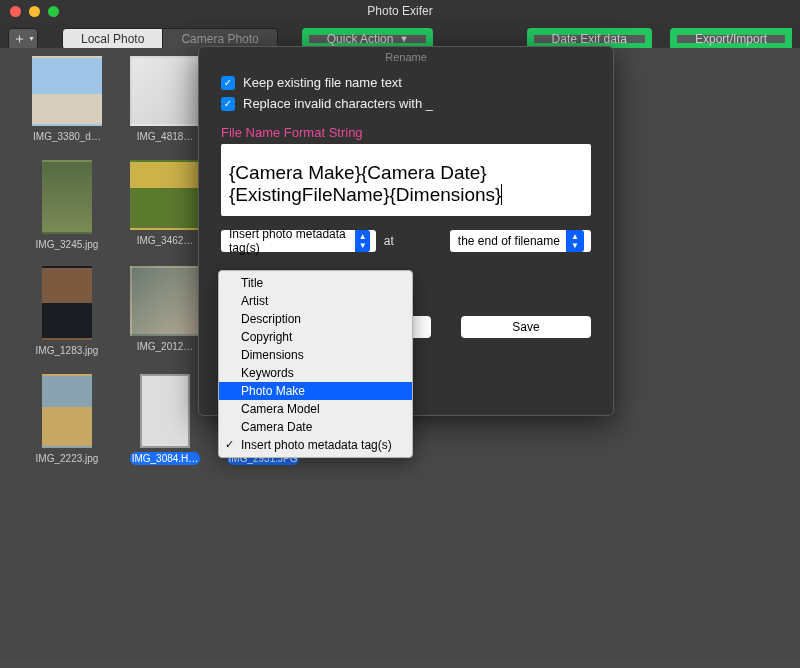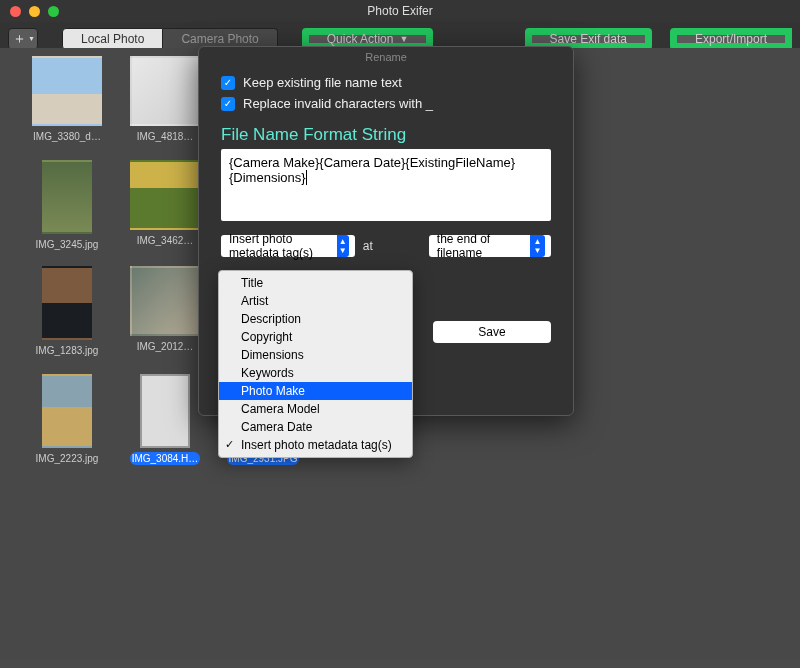--- a/index.html
+++ b/index.html
@@ -46,26 +46,26 @@
   .t8 { background:#dadada; width:50px;height:74px; }
   .t9 { background:#f4f4f4; width:62px;height:74px;}
 
   
   .infopanel { position:absolute; top:56px; right:0; width:140px; color:#bbb; font-size:11px; padding:22px 10px 0 0; text-align:left;}
   .infoline { margin-bottom:18px; text-align:right;}
   .editbadge { background:#2a2a2a; color:#fff; padding:3px 10px; border-radius:3px; font-size:11px; float:right; border:1px solid #555;}
   .hr { border-top:1px solid #777; width:140px; position:absolute; right:0; top:178px;}
 
   
-  .popover { position:absolute; top:46px; left:198px; width:376px; height:370px; background:#323232; border:1px solid #585858; border-radius:6px; box-shadow:0 8px 30px rgba(0,0,0,0.6); padding: 4px 22px 16px 22px;}
+  .popover { position:absolute; top:46px; left:198px; width:416px; height:370px; background:#323232; border:1px solid #585858; border-radius:6px; box-shadow:0 8px 30px rgba(0,0,0,0.6); padding: 4px 22px 16px 22px;}
   .pophead { text-align:center; color:#888; font-size:11px; margin-bottom:12px;}
   .chkrow { display:flex; align-items:center; gap:8px; color:#eee; font-size:13px; margin:6px 0;}
   .chkbox { width:14px; height:14px; background:#0a84ff; border-radius:3px; display:flex;align-items:center;justify-content:center;color:#fff;font-size:10px;line-height:1;}
-  .fieldlabel { color:#5eead4; font-size:17px; margin-top:14px; margin-bottom:4px;}
-  .fmtbox { width:100%; height:72px; background:#fff; border:none; border-radius:2px; padding:6px 8px; font-size:13px; color:#000;}
+  .fieldlabel { color:#ec4899; font-size:13px; margin-top:14px; margin-bottom:4px;}
+  .fmtbox { width:100%; height:72px; background:#fff; border:none; border-radius:2px; padding:18px 8px; font-size:19px; color:#000;}
   .selrow { display:flex; align-items:center; gap:8px; margin-top:14px;}
   .macselect { background:#fff; height:22px; font-size:12px; color:#000; display:flex;align-items:center; padding:0 6px 0 8px; border-radius:3px; position:relative;}
   .selcaret { background:#0a60ff; color:#fff; height:22px; width:18px; border-radius:0 3px 3px 0; display:flex;align-items:center;justify-content:center; font-size:8px; line-height:8px; flex-direction:column; gap:1px; margin-left:6px;}
   .txt-at { color:#ddd; font-size:12px;}
   .btnrow { display:flex; justify-content:flex-end; gap:30px; margin-top:64px;}
   .pbtn { width:130px; height:22px; background:#fff; border-radius:4px; font-size:12px; color:#000; display:flex;align-items:center;justify-content:center;}
 
   
   .dropdown { position:absolute; top:270px; left:218px; width:195px; background:#eeeeee; border:1px solid #b5b5b5; border-radius:4px; box-shadow:0 6px 20px rgba(0,0,0,0.4); padding:3px 0; z-index:50;}
   .ddrow { font-size:12px; color:#000; padding:2px 8px 2px 22px; position:relative;}
@@ -91,21 +91,21 @@
   </div>
   <div class="segcontrol">
     <div class="seg active">Local Photo</div>
     <div class="seg">Camera Photo</div>
   </div>
   <div class="tbtn">
     <span>Quick Action</span>
     <span class="chev">▼</span>
   </div>
   <div class="tbgroup">
-    <div class="tbtn">Save Exif data</div>
+    <div class="tbtn">Date Exif data</div>
     <div class="tbtn" style="border-radius:4px 0 0 4px;">Export/Import</div>
   </div>
 </div>
 
 <div class="infopanel">
   <div class="infoline">95107 bytes)</div>
   <div class="infoline" style="margin-top:28px;">:20:32</div>
   <span class="editbadge">Edit</span>
 </div>
 <div class="hr"></div>

